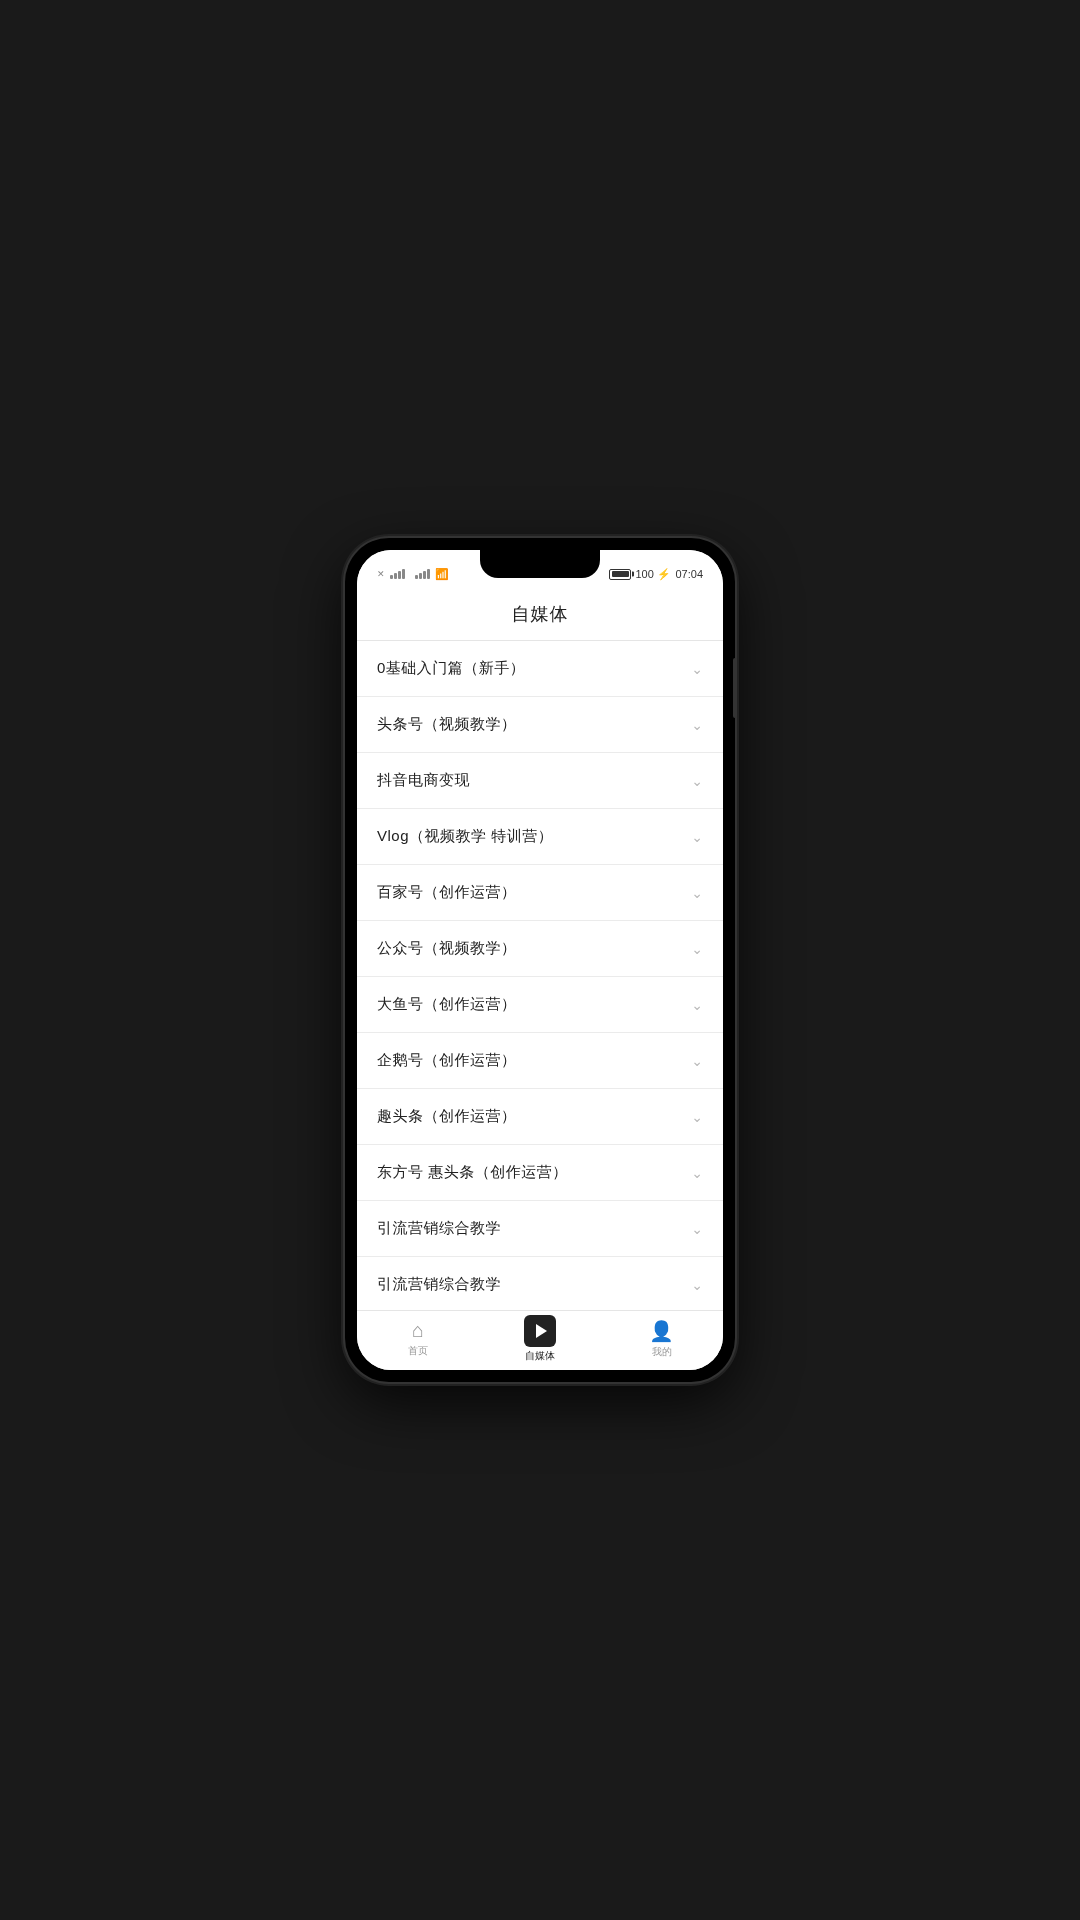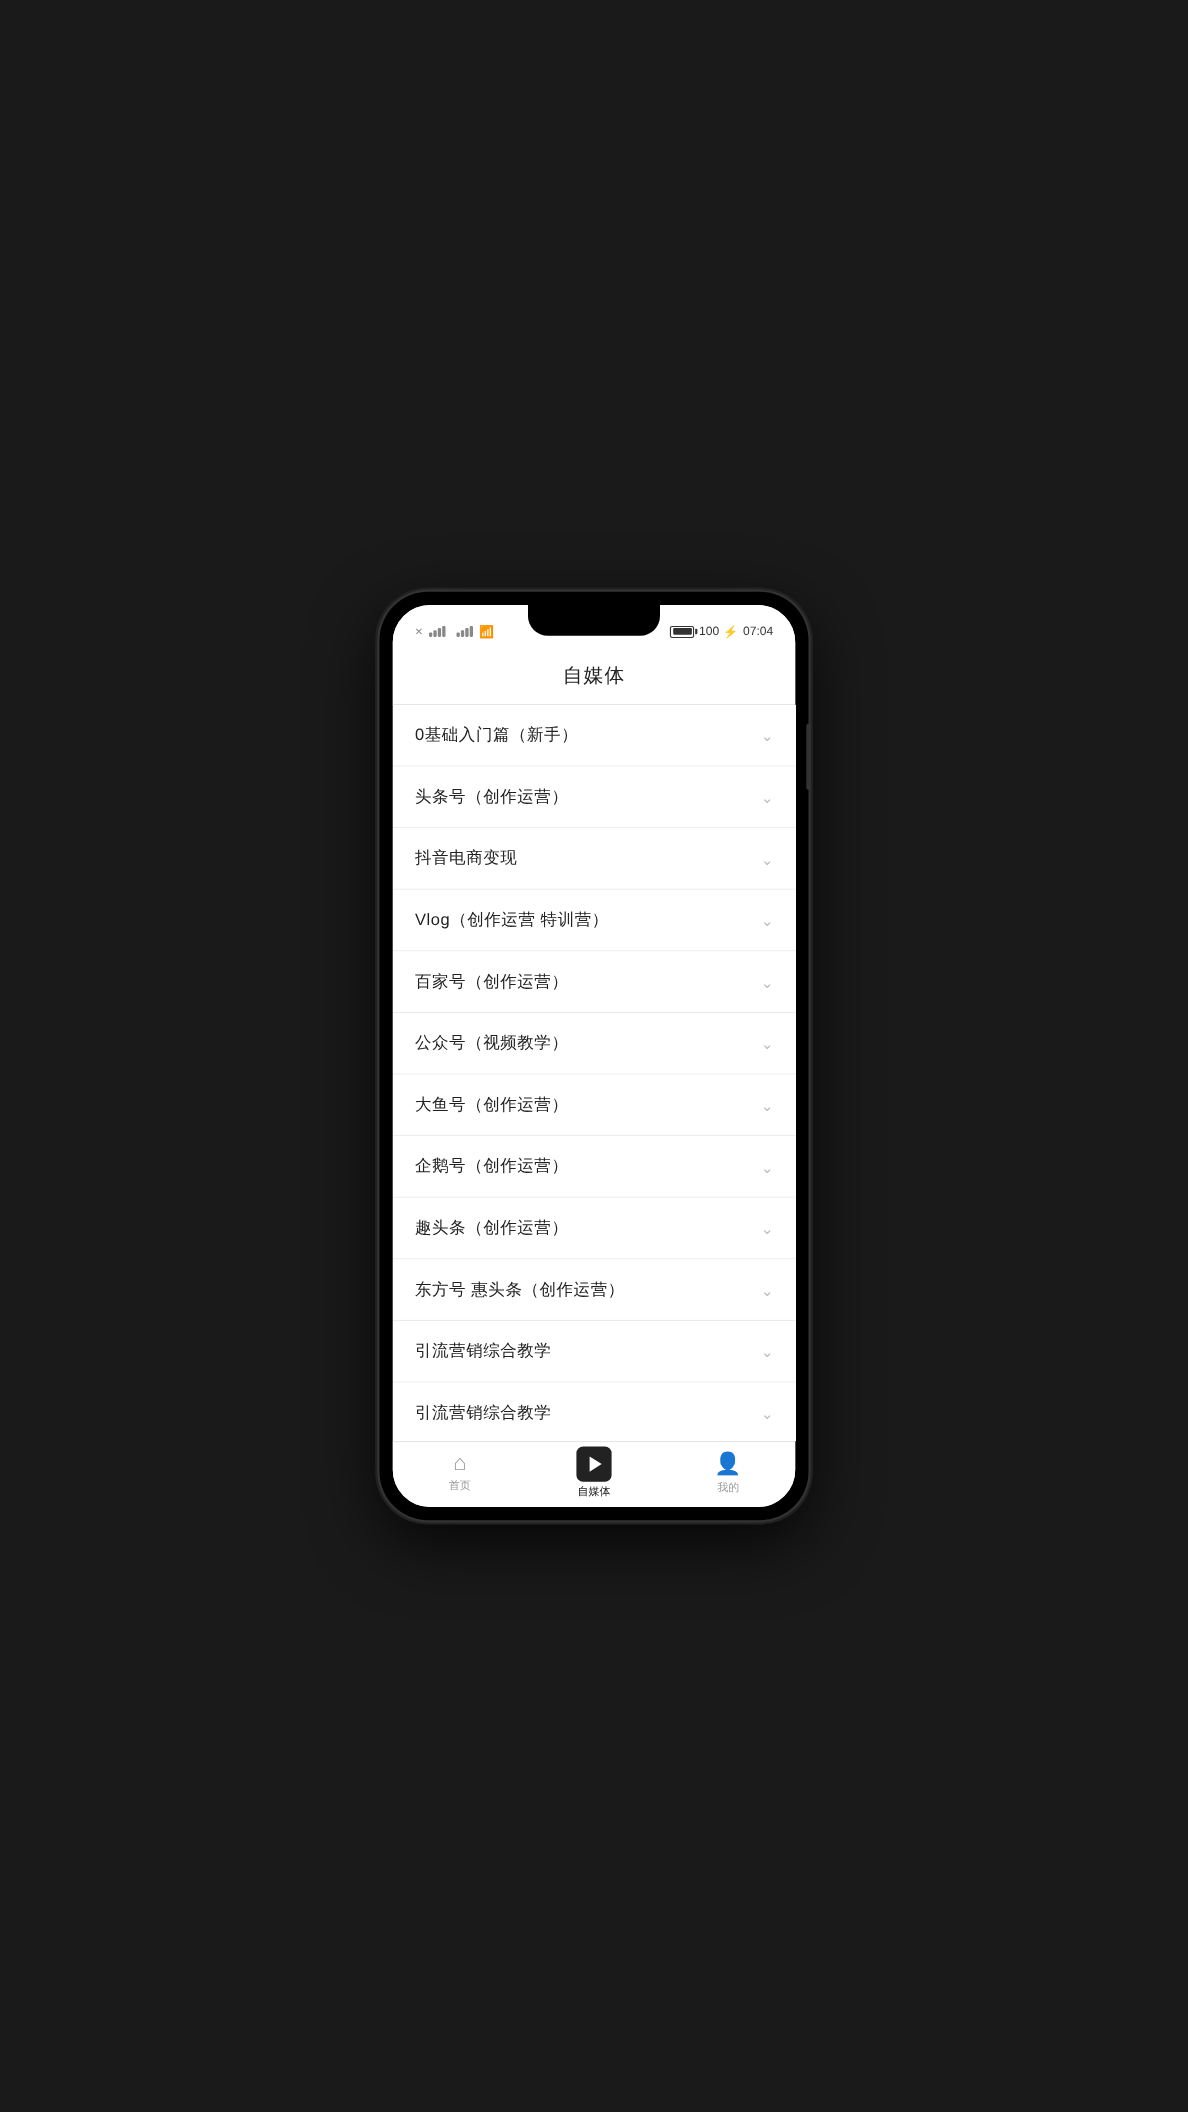--- a/index.html
+++ b/index.html
@@ -279,29 +279,29 @@
     <div class="page-header">
       <h1 class="page-title">自媒体</h1>
     </div>
 
     <div class="list-container" id="list-container">
     <div class="list-item">
       <span class="list-item-text">0基础入门篇（新手）</span>
       <span class="chevron-icon">⌄</span>
     </div>
         <div class="list-item">
-      <span class="list-item-text">头条号（创作运营）</span>
+      <span class="list-item-text">头条号（视频教学）</span>
       <span class="chevron-icon">⌄</span>
     </div>
         <div class="list-item">
       <span class="list-item-text">抖音电商变现</span>
       <span class="chevron-icon">⌄</span>
     </div>
         <div class="list-item">
-      <span class="list-item-text">Vlog（创作运营 特训营）</span>
+      <span class="list-item-text">Vlog（视频教学 特训营）</span>
       <span class="chevron-icon">⌄</span>
     </div>
         <div class="list-item">
       <span class="list-item-text">百家号（创作运营）</span>
       <span class="chevron-icon">⌄</span>
     </div>
         <div class="list-item">
       <span class="list-item-text">公众号（视频教学）</span>
       <span class="chevron-icon">⌄</span>
     </div>

